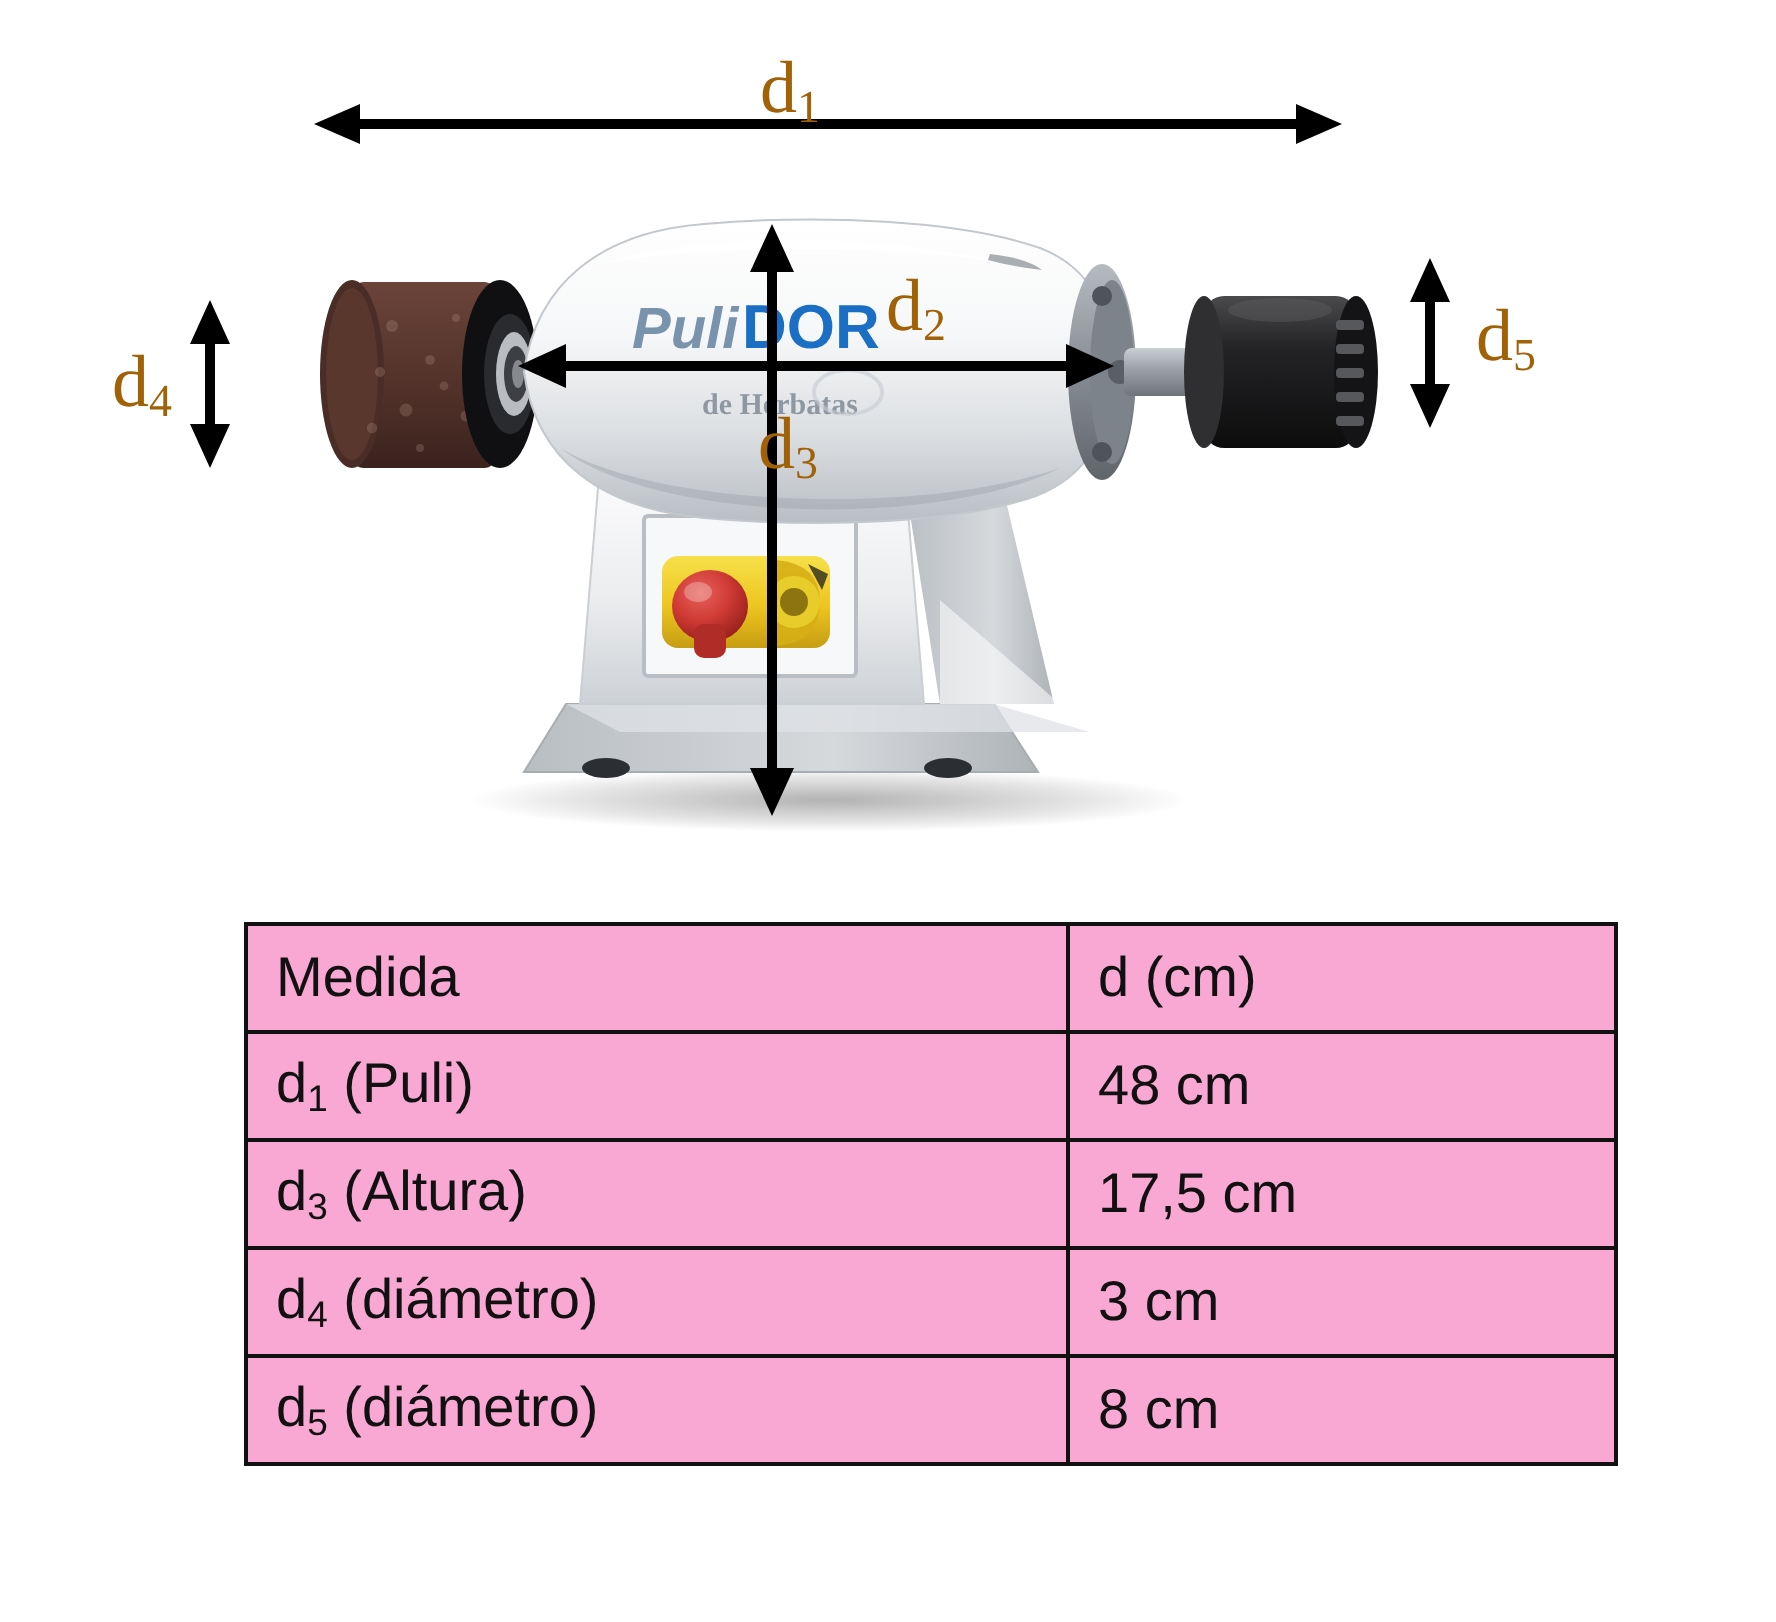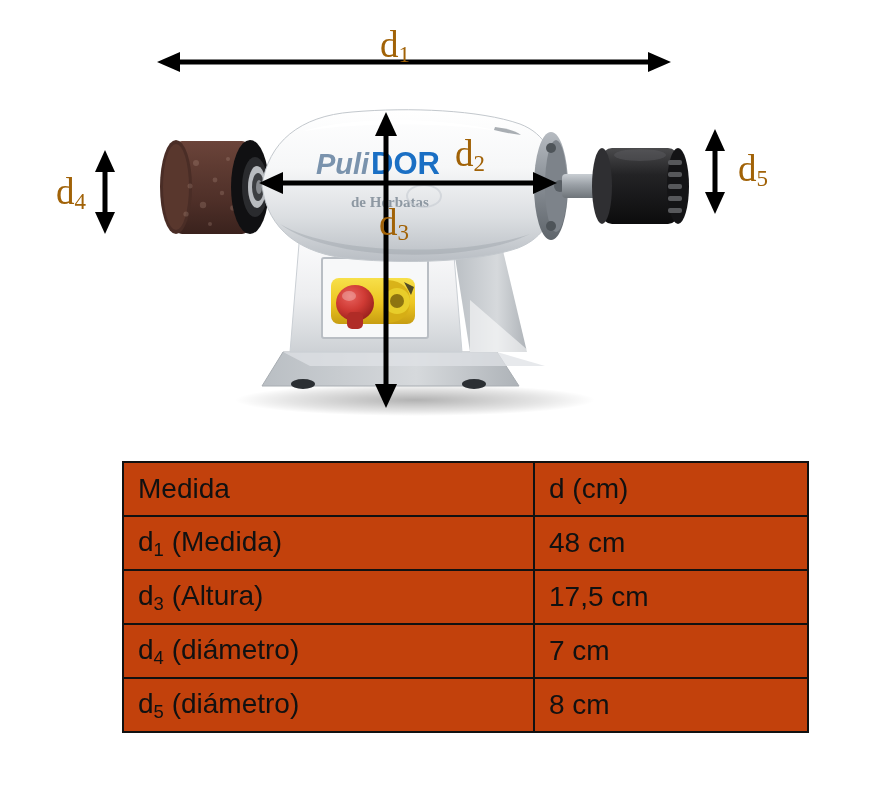--- a/index.html
+++ b/index.html
@@ -64,21 +64,21 @@
     table-layout: fixed;
   }
   #spec-table td {
     border: 2px solid #111111;
     height: 52px;
     padding: 0 0 0 14px;
     font-family: "Liberation Sans", sans-serif;
     font-size: 28px;
     color: #111111;
     vertical-align: middle;
-    background: #c2410c;
+    background: #f9a8d4;
     overflow: hidden;
     white-space: nowrap;
   }
   #spec-table td.col-measure { width: 395px; }
   #spec-table td.col-value   { width: 258px; }
   #spec-table td sub {
     font-size: 0.66em;
     vertical-align: -0.25em;
   }
   .cell-inner { display: block; }
@@ -275,21 +275,21 @@
           <line x1="715" y1="140" x2="715" y2="203"></line>
           <polygon points="715,129 705,151 725,151" stroke="none"></polygon>
           <polygon points="715,214 705,192 725,192" stroke="none"></polygon>
         </g>
       </g>
     </svg>
 
     <div class="dim-label" style="left:380px; top:26px;">
       <span>d</span><sub>1</sub>
     </div>
-    <div class="dim-label" style="left:455px; top:135px;">
+    <div class="dim-label" style="left:443px; top:135px;">
       <span>d</span><sub>2</sub>
     </div>
     <div class="dim-label" style="left:338px; top:204px;margin-left:41px;">
       <span>d</span><sub>3</sub>
     </div>
     <div class="dim-label" style="left:56px; top:173px;">
       <span>d</span><sub>4</sub>
     </div>
     <div class="dim-label" style="left:738px; top:150px;">
       <span>d</span><sub>5</sub>
@@ -303,21 +303,21 @@
           <span class="cell-inner">Medida</span>
         </td>
         <td class="col-value">
           <span class="cell-inner">d (cm)</span>
         </td>
       </tr>
 
       <tr>
         <td class="col-measure">
           <span>d</span><sub>1</sub>
-          <span>(Medida)</span>
+          <span>(Puli)</span>
         </td>
         <td class="col-value">
           <span class="cell-inner">48 cm</span>
         </td>
       </tr>
 
 
       <tr>
         <td class="col-measure">
           <span>d</span><sub>3</sub>
@@ -327,21 +327,21 @@
           <span class="cell-inner">17,5 cm</span>
         </td>
       </tr>
 
       <tr>
         <td class="col-measure">
           <span>d</span><sub>4</sub>
           <span>(diámetro)</span>
         </td>
         <td class="col-value">
-          <span class="cell-inner">7 cm</span>
+          <span class="cell-inner">3 cm</span>
         </td>
       </tr>
 
       <tr>
         <td class="col-measure">
           <span>d</span><sub>5</sub>
           <span>(diámetro)</span>
         </td>
         <td class="col-value">
           <span class="cell-inner">8 cm</span>

